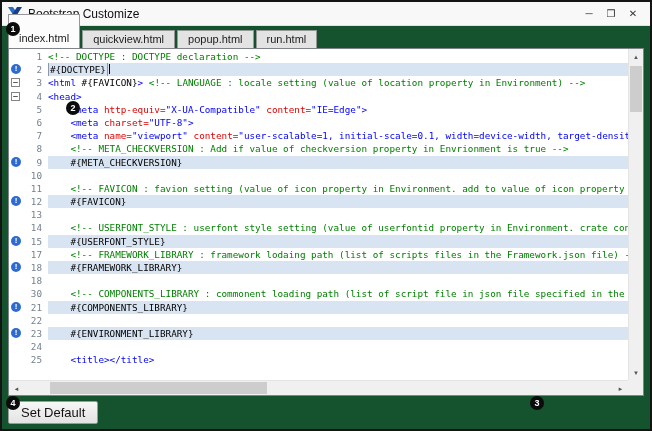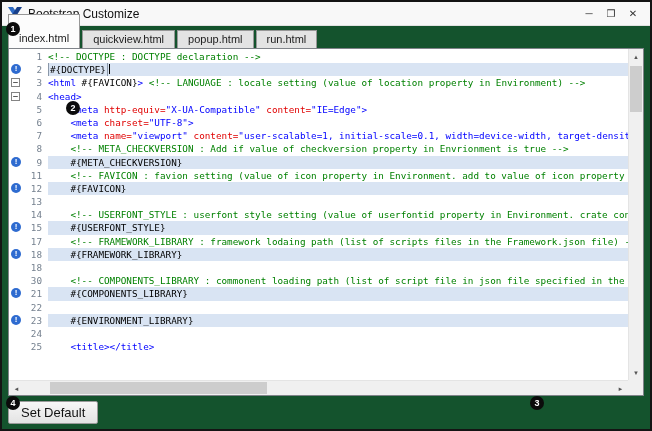--- a/index.html
+++ b/index.html
@@ -179,20 +179,25 @@
         </div>
         <div class="line hl">
           <span class="lmargin">
             <span class="mark">!</span>
           </span>
           <span class="lnum">9</span>
           <span class="code"><span class="s-text">    </span><span class="s-ph">#{META_CHECKVERSION}</span></span>
         </div>
         <div class="line">
           <span class="lmargin"></span>
+          <span class="lnum">10</span>
+          <span class="code"></span>
+        </div>
+        <div class="line">
+          <span class="lmargin"></span>
           <span class="lnum">11</span>
           <span class="code"><span class="s-text">    </span><span class="s-comment">&lt;!-- FAVICON : favion setting (value of icon property in Environment. add to value of icon property in Envi</span></span>
         </div>
         <div class="line hl">
           <span class="lmargin">
             <span class="mark">!</span>
           </span>
           <span class="lnum">12</span>
           <span class="code"><span class="s-text">    </span><span class="s-ph">#{FAVICON}</span></span>
         </div>

